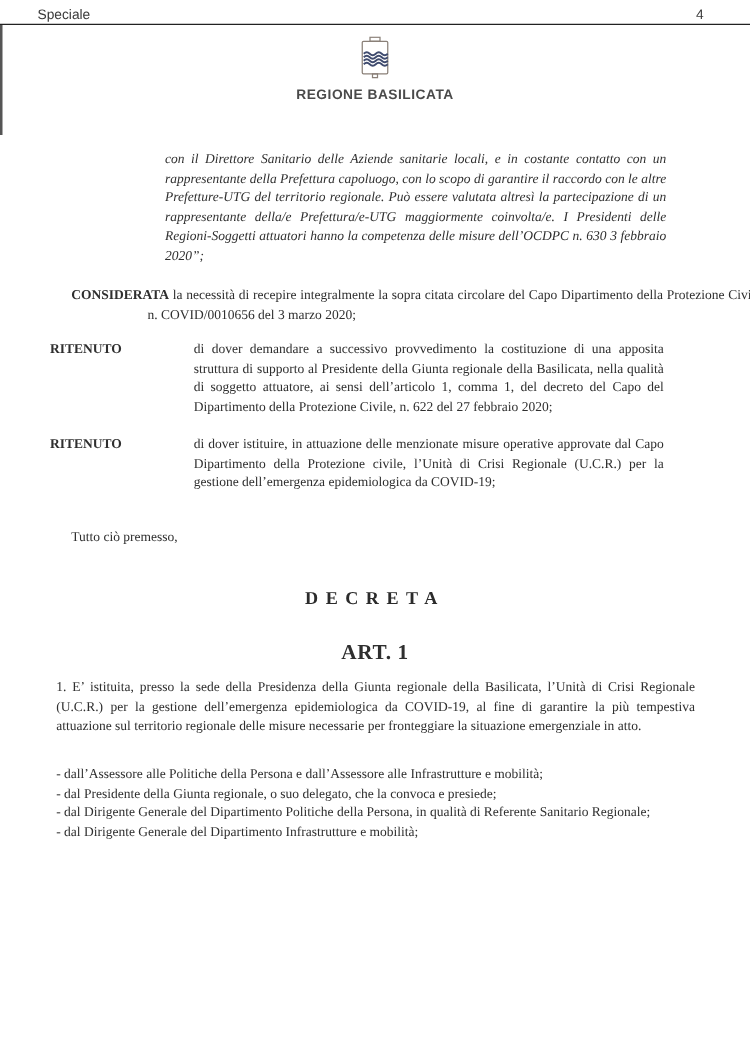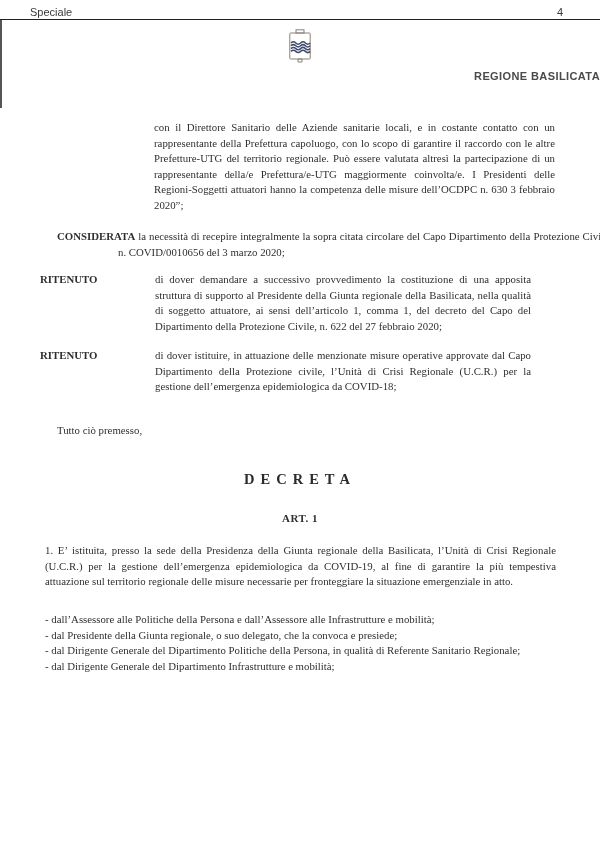--- a/index.html
+++ b/index.html
@@ -17,41 +17,41 @@
   .header { position: absolute; top: 0; left: 0; right: 0; height: 20px;
             font-family: "Liberation Sans", sans-serif; color: #3a3a3a; }
   .hdr-left   { position: absolute; left: 30px;  top: 6px; font-size: 11px; }
   .hdr-center { position: absolute; left: 0; right: 0; top: 8px; text-align: center; font-size: 8px; letter-spacing: 0.2px; }
   .hdr-right  { position: absolute; right: 37px; top: 6px; font-size: 11px; }
   .rule { position: absolute; top: 19px; left: 0; right: 0; height: 0;
           border-top: 1.6px solid #222222; }
   .scan-edge { position: absolute; left: 0; top: 20px; width: 2px; height: 88px; background: #555555; }
 
   
-  .masthead { position: absolute; top: 29px; left: 0; right: 0; text-align: right; }
+  .masthead { position: absolute; top: 29px; left: 0; right: 0; text-align: center; }
   .logo { display: block; margin: 0 auto; }
   .org { margin-top: 4px; font-family: "Liberation Sans", sans-serif;
          font-weight: bold; font-size: 11px; letter-spacing: 0.4px; color: #4a4a4a; }
 
   
   .txt { font-size: 10.8px; line-height: 15.5px; margin: 0; }
-  .quote { position: absolute; top: 120px; left: 154px; width: 401px;
-           text-align: justify; }
+  .quote { position: absolute; top: 120px; left: 132px; width: 401px;
+           font-style: italic; text-align: justify; }
   .hang { position: absolute; left: 57px; width: 491px;
           padding-left: 61px; text-indent: -61px; text-align: justify; }
   .recital-row { position: absolute; left: 40px; width: 491px; display: flex; gap: 32px; }
   .rec-label { flex: 0 0 83px; font-weight: bold; }
   .rec-body  { flex: 1; text-align: justify; }
   .lbl { font-weight: bold; font-style: normal; }
   .premesso { position: absolute; left: 57px; top: 423px; }
   .decreta { position: absolute; top: 471px; left: 0; right: 0; margin: 0;
              text-align: center; font-size: 14.5px; font-weight: bold;
              letter-spacing: 6px; color: #2b2b2b; }
   .art { position: absolute; top: 512px; left: 0; right: 0; margin: 0;
-         text-align: center; font-size: 11px; font-weight: bold; letter-spacing: 0.5px; }
+         text-align: center; font-size: 17px; font-weight: bold; letter-spacing: 0.5px; }
   .para { position: absolute; left: 45px; width: 511px; text-align: justify; }
   .p1 { top: 543px; }
   .p2 { top: 612px; }
   .p2 p { margin: 0; text-align: justify; }
 </style>
 </head>
 <body>
 
 <div class="page">
 
@@ -80,21 +80,21 @@
 
   <p class="txt hang" style="top:229px"><b class="lbl">CONSIDERATA</b> <span>la necessità di recepire integralmente la sopra citata circolare del Capo Dipartimento della Protezione Civile n. COVID/0010656 del 3 marzo 2020;</span></p>
 
   <div class="txt recital-row" style="top:272px">
     <div class="rec-label">RITENUTO</div>
     <div class="rec-body">di dover demandare a successivo provvedimento la costituzione di una apposita struttura di supporto al Presidente della Giunta regionale della Basilicata, nella qualità di soggetto attuatore, ai sensi dell’articolo 1, comma 1, del decreto del Capo del Dipartimento della Protezione Civile, n. 622 del 27 febbraio 2020;</div>
   </div>
 
   <div class="txt recital-row" style="top:348px">
     <div class="rec-label">RITENUTO</div>
-    <div class="rec-body">di dover istituire, in attuazione delle menzionate misure operative approvate dal Capo Dipartimento della Protezione civile, l’Unità di Crisi Regionale (U.C.R.) per la gestione dell’emergenza epidemiologica da COVID-18;</div>
+    <div class="rec-body">di dover istituire, in attuazione delle menzionate misure operative approvate dal Capo Dipartimento della Protezione civile, l’Unità di Crisi Regionale (U.C.R.) per la gestione dell’emergenza epidemiologica da COVID-19;</div>
   </div>
 
   <p class="txt premesso">Tutto ciò premesso,</p>
 
   <h2 class="decreta">DECRETA</h2>
 
   <h3 class="art">ART. 1</h3>
 
   <p class="txt para p1">1. E’ istituita, presso la sede della Presidenza della Giunta regionale della Basilicata, l’Unità di Crisi Regionale (U.C.R.) per la gestione dell’emergenza epidemiologica da COVID-19, al fine di garantire la più tempestiva attuazione sul territorio regionale delle misure necessarie per fronteggiare la situazione emergenziale in atto.</p>
 

